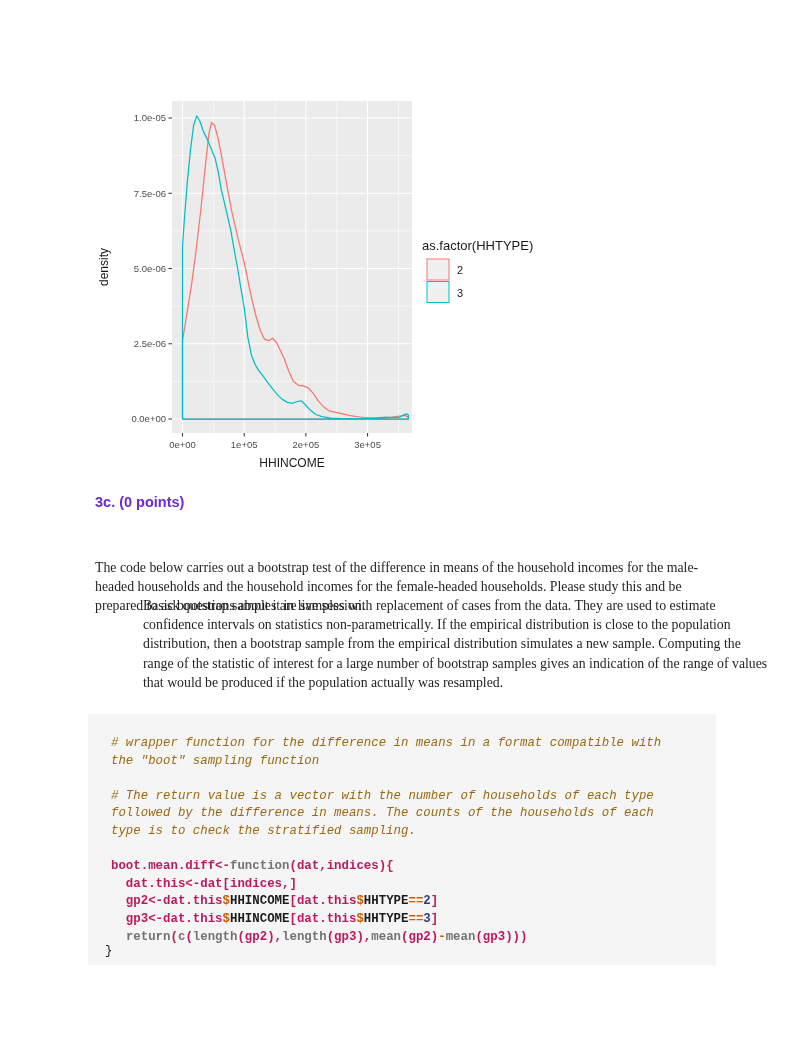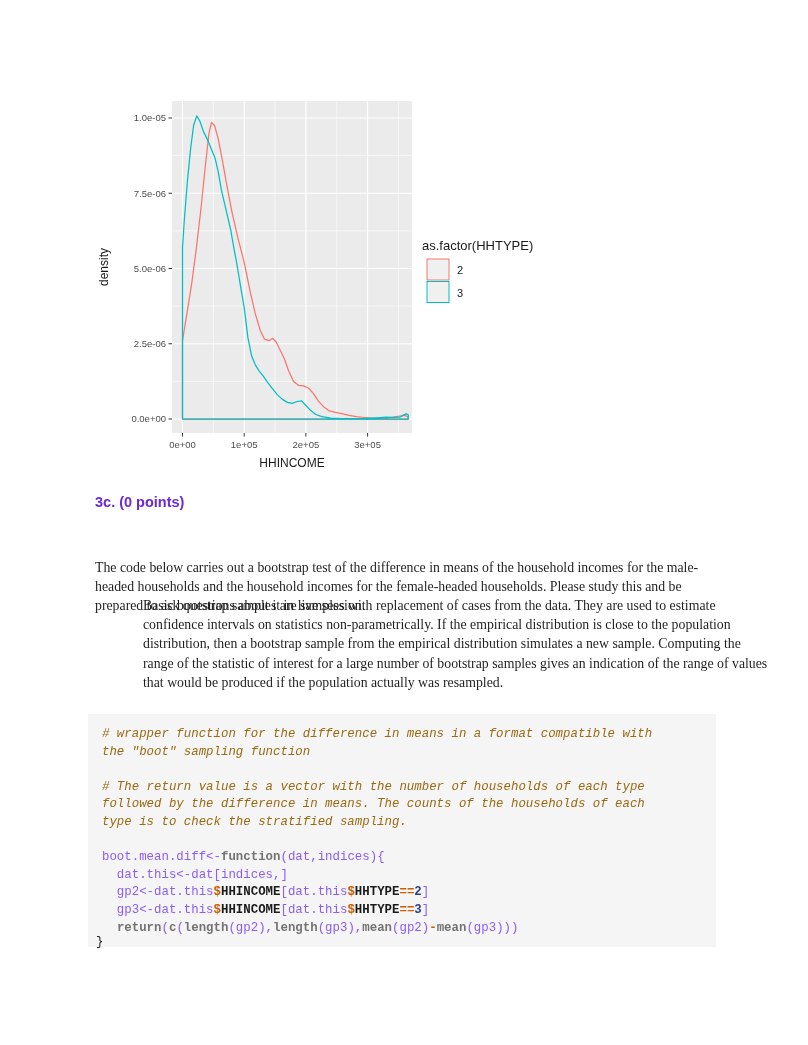--- a/index.html
+++ b/index.html
@@ -7,25 +7,25 @@
         font-family:"Liberation Serif",serif;color:#1f1f1f;}
   .figure{position:absolute;left:95px;top:97px;width:478px;height:378px;}
   .heading{position:absolute;left:95px;top:494px;margin:0;
            font-family:"Liberation Sans",sans-serif;font-size:14.5px;font-weight:bold;}
   .body-text{position:absolute;left:95px;width:627px;margin:0;
              font-size:13.8px;line-height:19.2px;text-align:left;}
   #para1{top:558px;}
   #para2{top:596px;margin-left:48px;}
   .code-block{position:absolute;left:88px;top:714px;width:628px;background:#f5f5f5;
               padding:5px 0 3px 7px;box-sizing:border-box;}
-  .code-block pre, .close-brace{margin:7px;font-family:"Liberation Mono",monospace;
+  .code-block pre, .close-brace{margin:16px;font-family:"Liberation Mono",monospace;
               font-size:12.4px;line-height:17.6px;color:#1a1a1a;white-space:pre;}
   .close-brace{position:absolute;left:89px;top:927px;}
   .cl{height:17.6px;}
-  .tok-pl{color:#8b5cf6;}
+  .tok-pl{color:#be185d;font-weight:bold;}
   .tok-com{color:#9a6a12;font-style:italic;}
   .tok-kw{color:#737373;font-weight:bold;}
   .tok-op{color:#ce5c00;font-weight:bold;}
   .tok-num{color:#2d3e92;font-weight:bold;}
   .tok-b{color:#1a1a1a;font-weight:bold;}
 </style>
 </head>
 <body>
 
 <div class="page">

